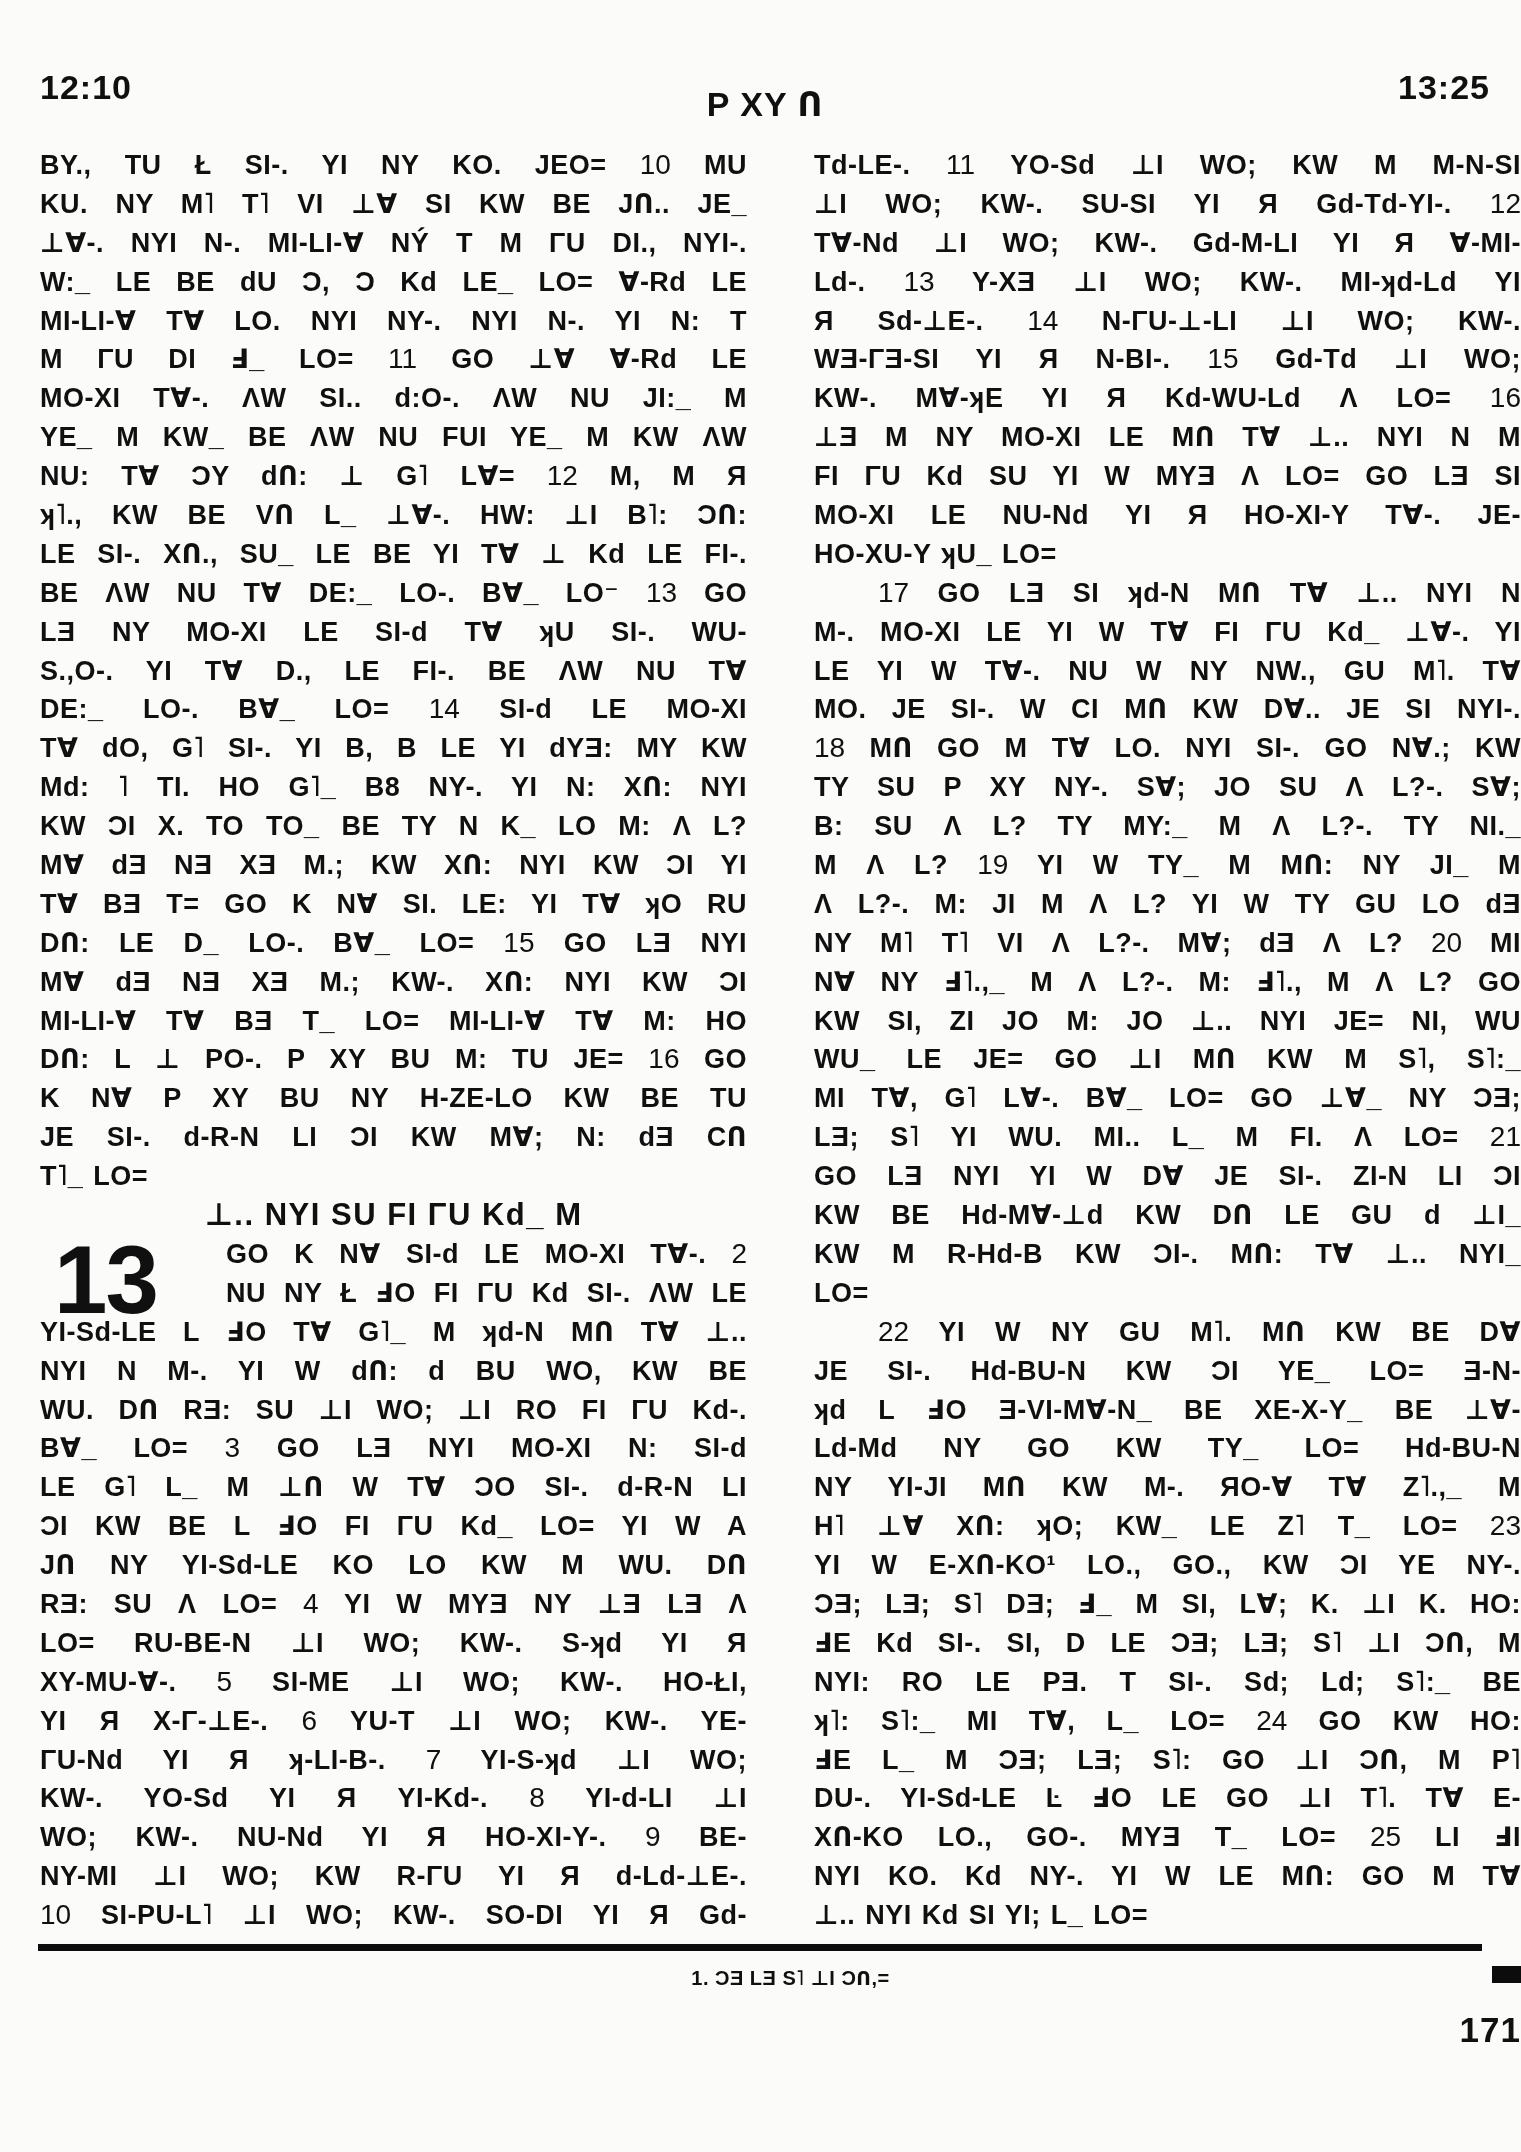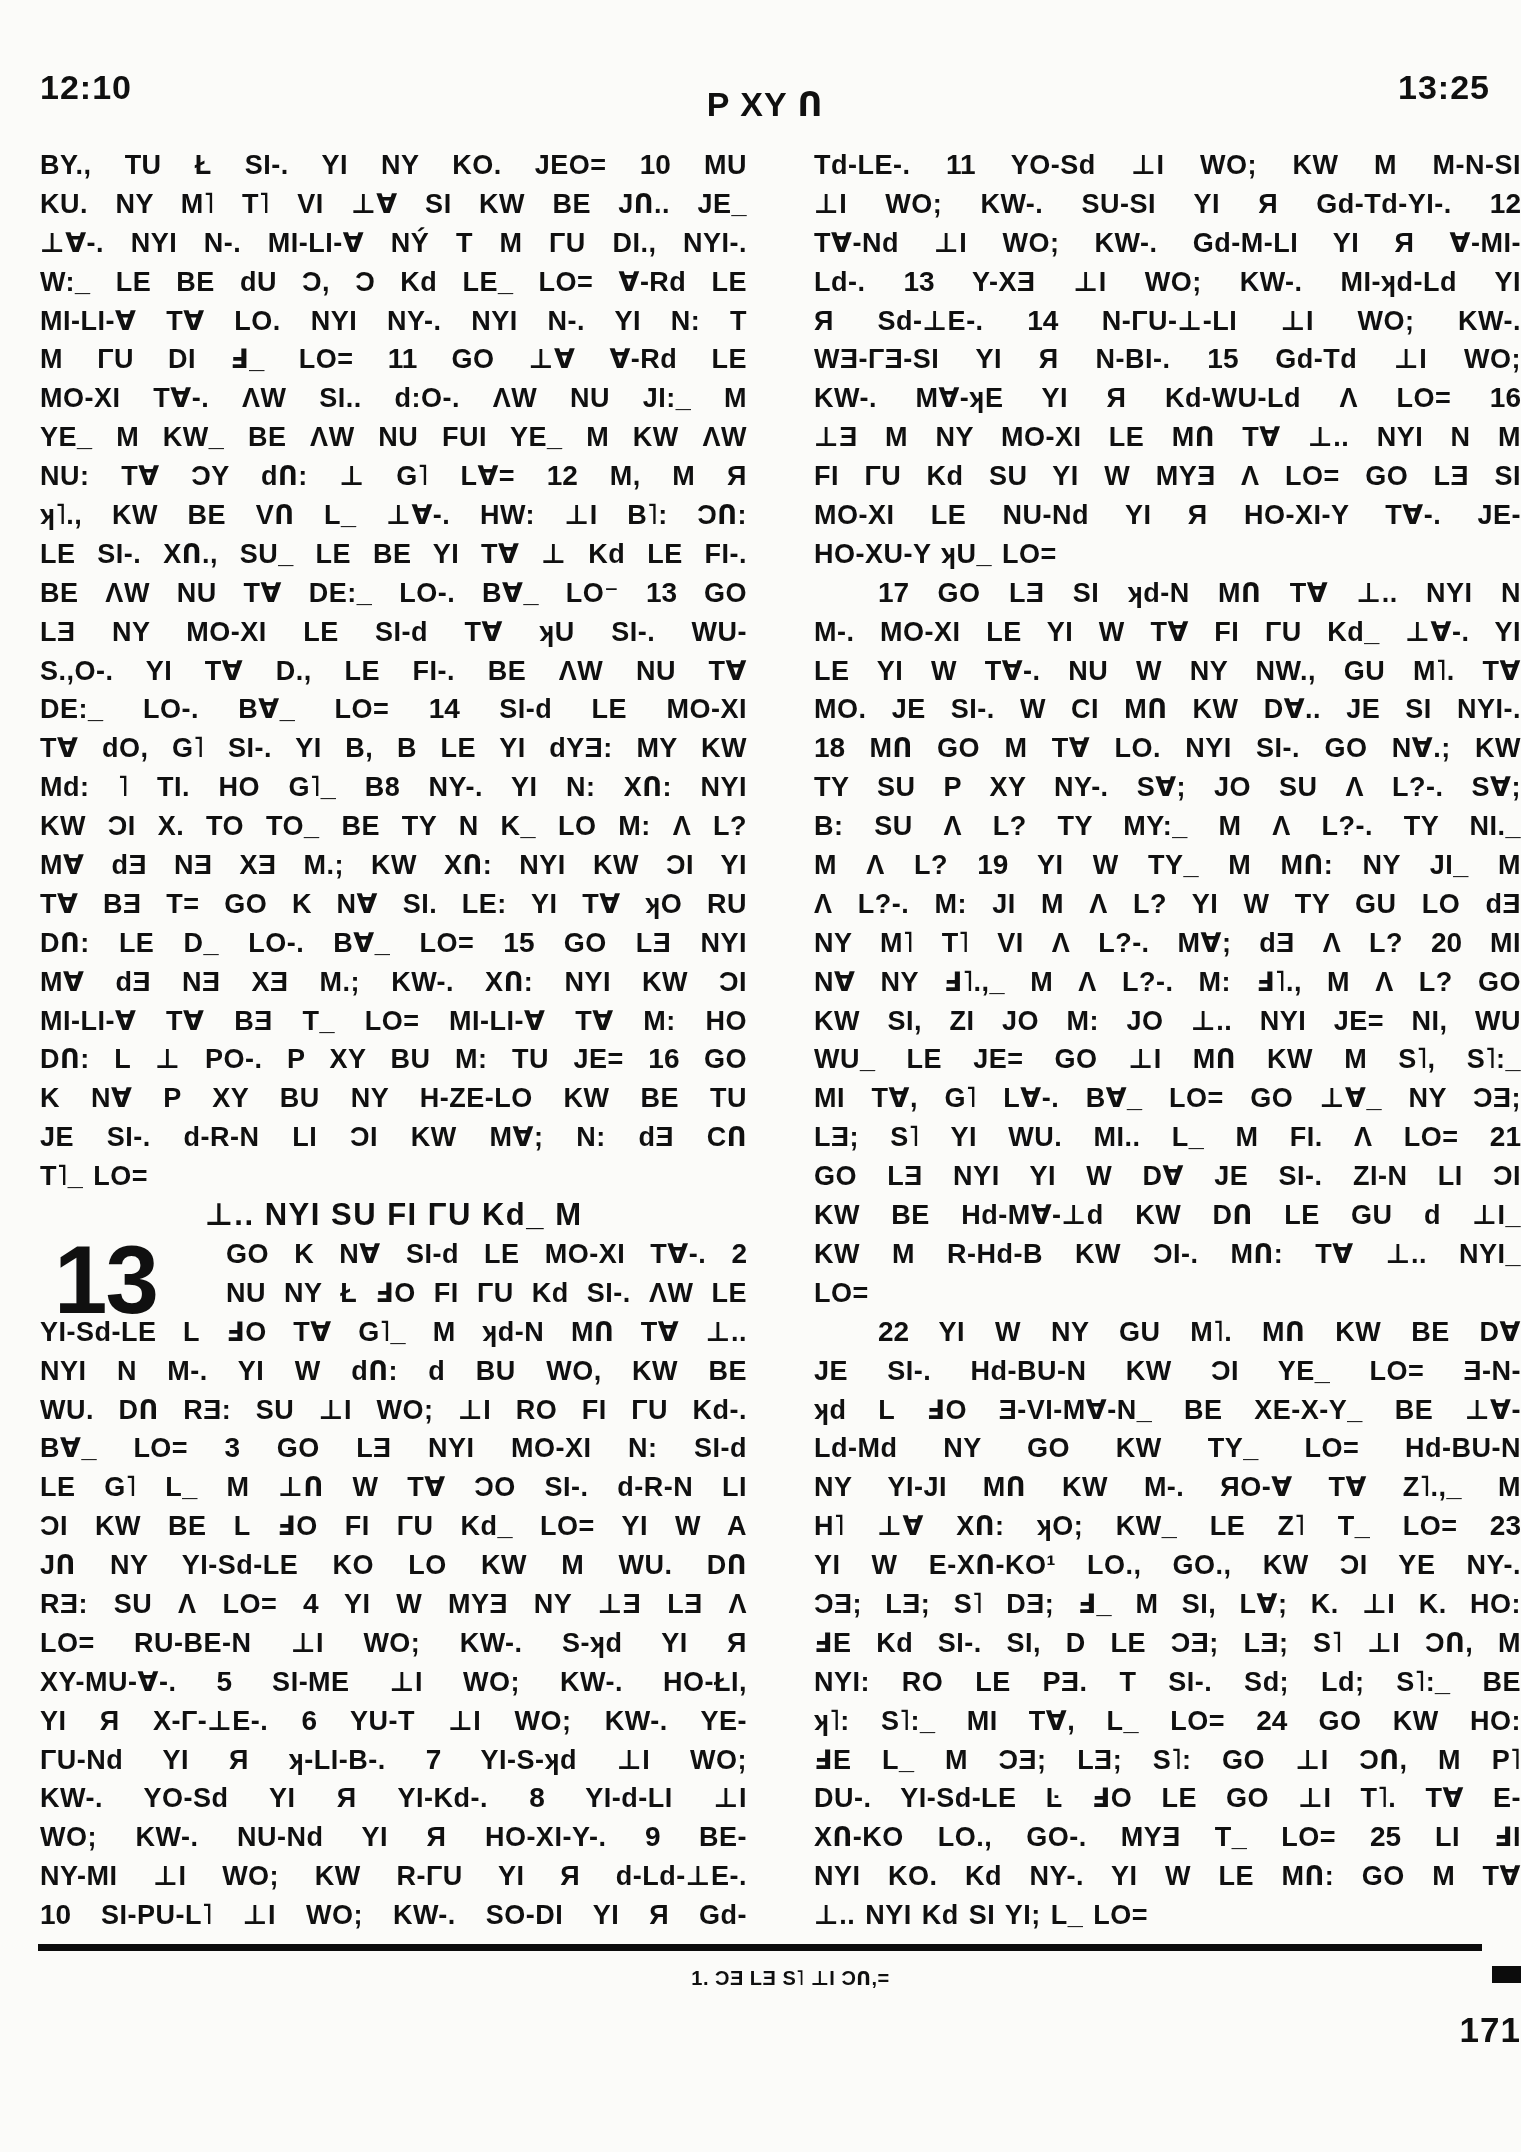--- a/index.html
+++ b/index.html
@@ -23,21 +23,21 @@
   .col.right{left:814px;}
   .line{
     height:38.9px;line-height:38.9px;
     font-size:27px;font-weight:bold;
     letter-spacing:.5px;word-spacing:2px;
     white-space:normal;overflow:hidden;
     text-align:justify;text-align-last:justify;
   }
   .line.noj{text-align:left;text-align-last:left;}
   .line.indent{padding-left:64px;}
-  .line b.v{font-weight:bold;font-size:28px;letter-spacing:0;}
+  .line b.v{font-weight:normal;font-size:28px;letter-spacing:0;}
   .heading{
     height:38.9px;line-height:38.9px;font-size:31px;font-weight:bold;
     text-align:right;text-align-last:center;letter-spacing:1.5px;
   }
   .chapter-block{position:relative;}
   .chapter-block .chnum{
     position:absolute;left:14px;top:2px;
     font-size:96px;line-height:86px;font-weight:bold;letter-spacing:-2px;
   }
   .chapter-block .line{padding-left:186px;}

